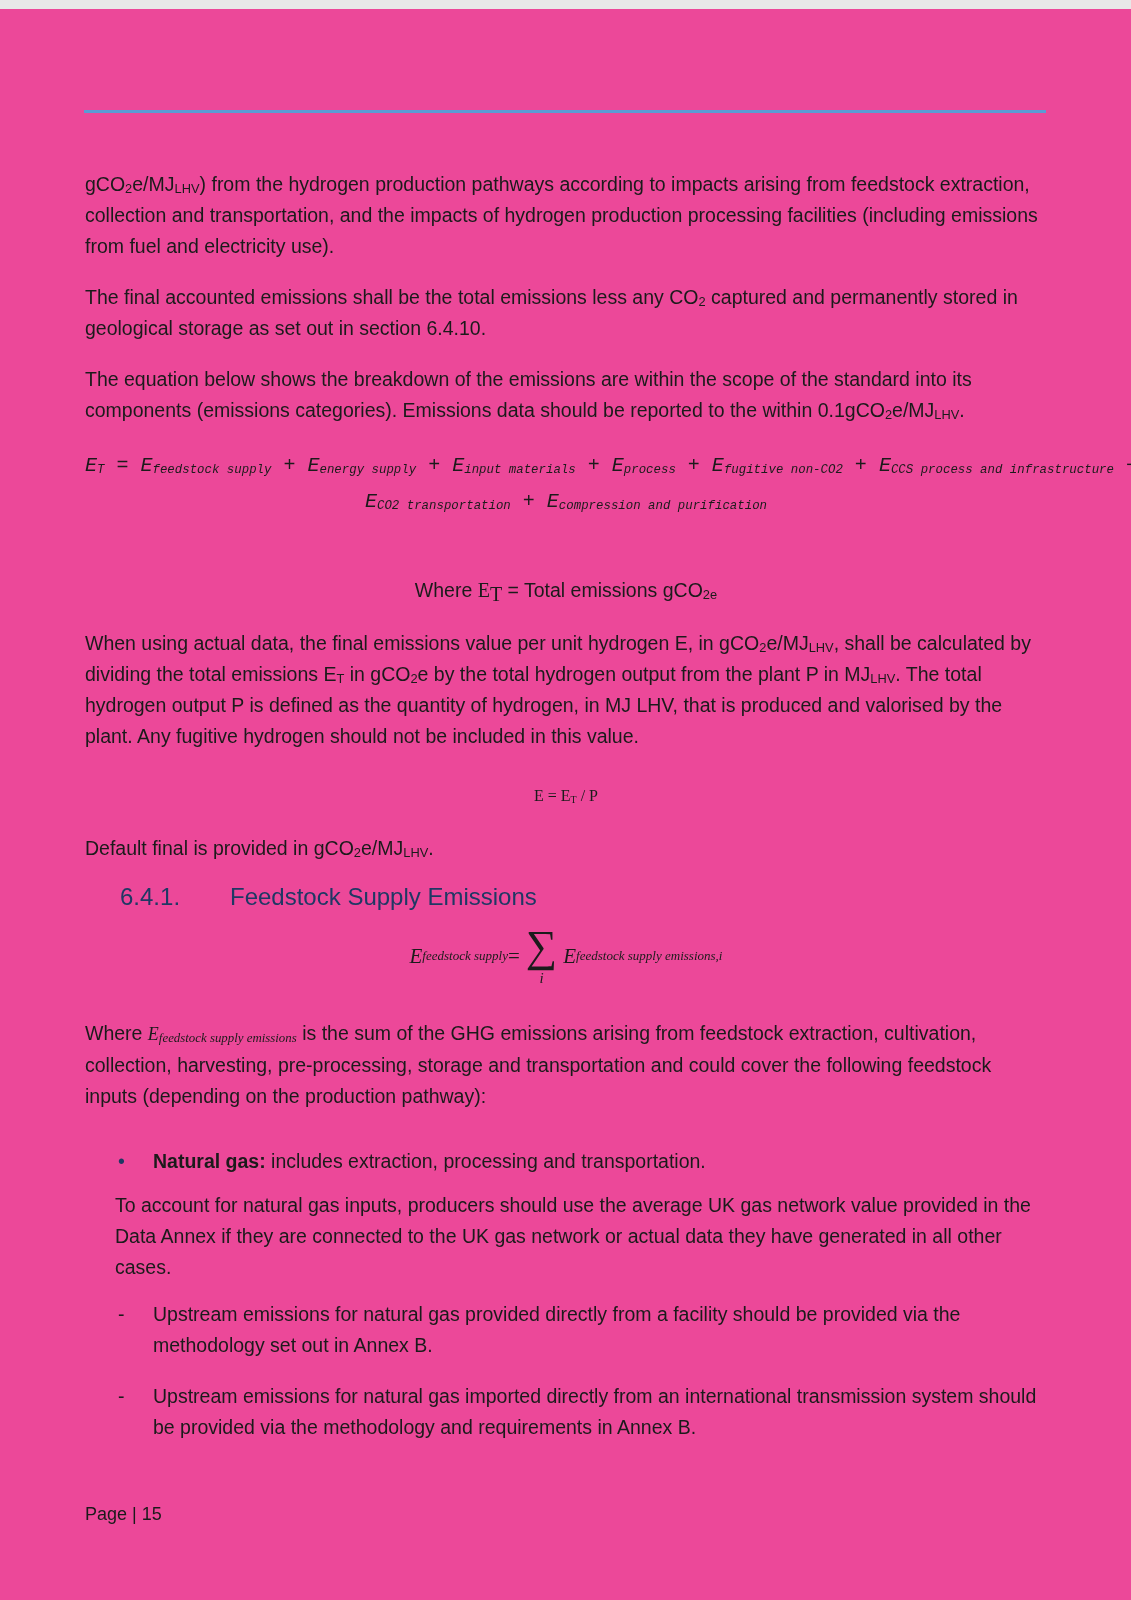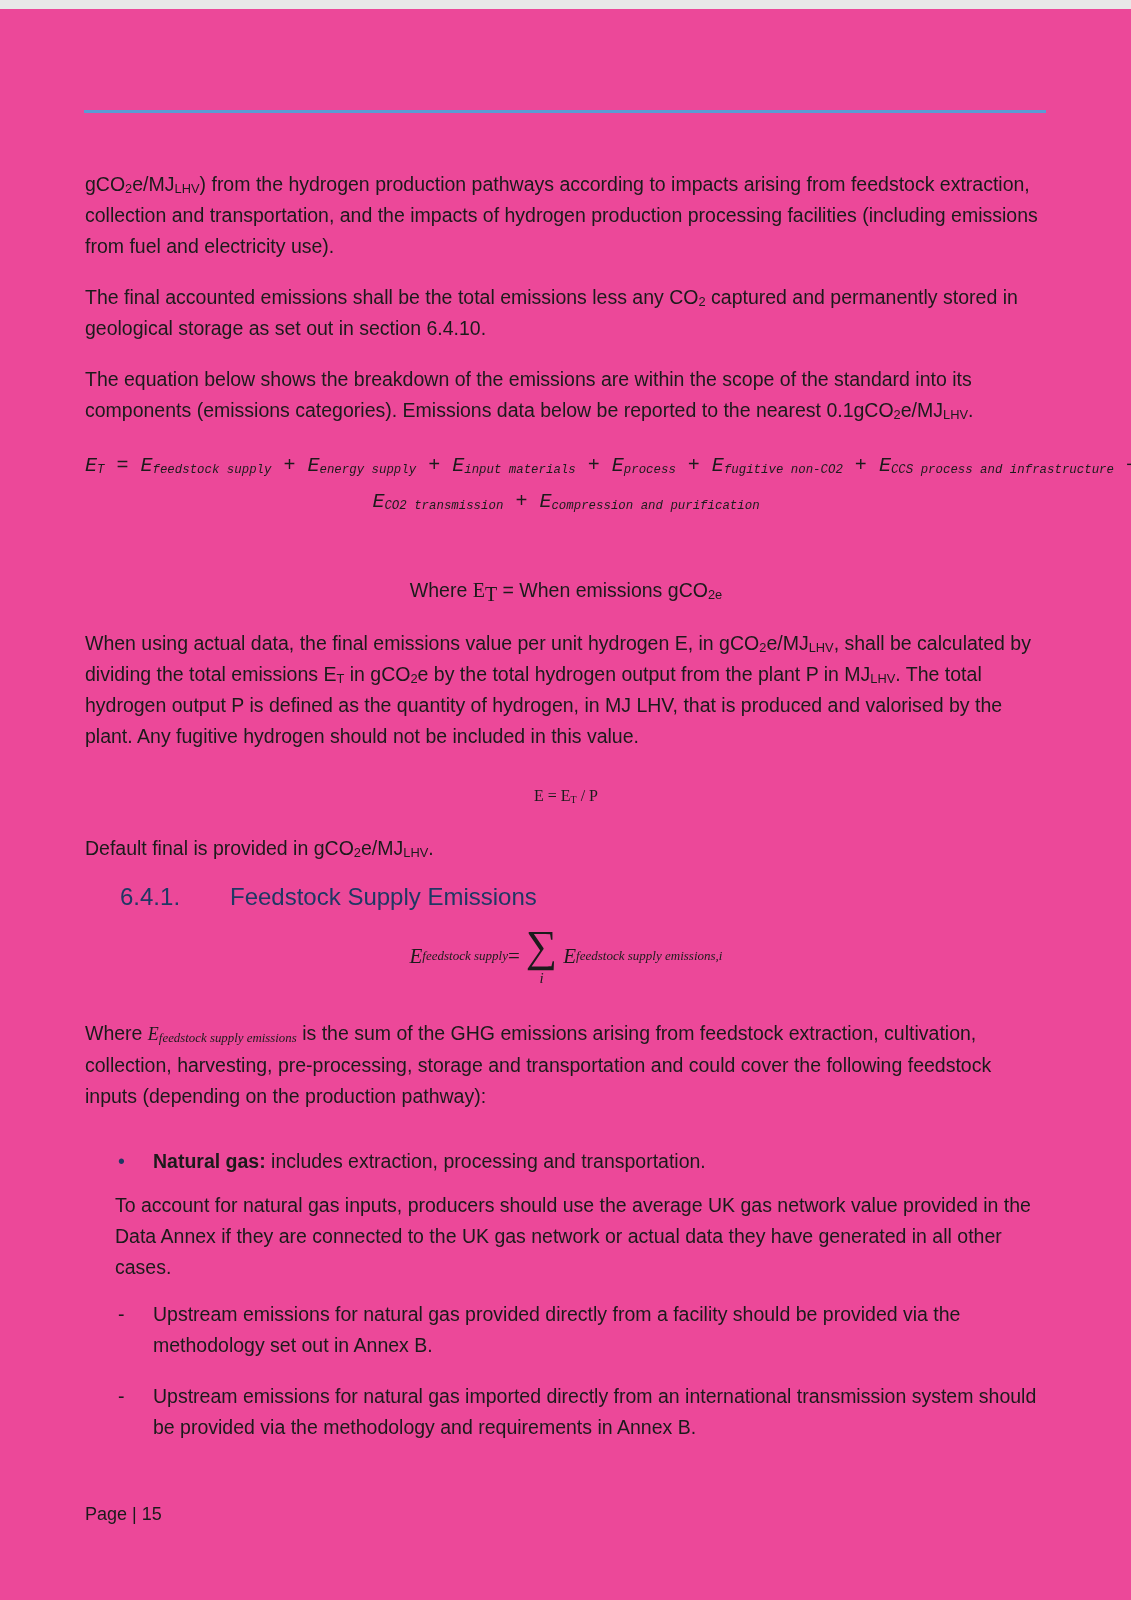--- a/index.html
+++ b/index.html
@@ -103,28 +103,28 @@
 <div class="page">
 
   <div class="header-rule"></div>
 
   <div class="content">
 
     <p class="mb-p1"><span>gCO</span><sub>2</sub><span>e/MJ</span><sub>LHV</sub><span>) from the hydrogen production pathways according to impacts arising from feedstock extraction, collection and transportation, and the impacts of hydrogen production processing facilities (including emissions from fuel and electricity use).</span></p>
 
     <p class="mb-p2"><span>The final accounted emissions shall be the total emissions less any CO</span><sub>2</sub><span> captured and permanently stored in geological storage as set out in section 6.4.10.</span></p>
 
-    <p class="mb-p3"><span>The equation below shows the breakdown of the emissions are within the scope of the standard into its components (emissions categories). Emissions data below be reported to the nearest 0.1gCO</span><sub>2</sub><span>e/MJ</span><sub>LHV</sub><span>.</span></p>
+    <p class="mb-p3"><span>The equation below shows the breakdown of the emissions are within the scope of the standard into its components (emissions categories). Emissions data should be reported to the within 0.1gCO</span><sub>2</sub><span>e/MJ</span><sub>LHV</sub><span>.</span></p>
 
     <div class="eq eq-block">
       <div><span class="i">E</span><sub>T</sub><span> = </span><span class="i">E</span><sub class="i">feedstock supply</sub><span> + </span><span class="i">E</span><sub class="i">energy supply</sub><span> + </span><span class="i">E</span><sub class="i">input materials</sub><span> + </span><span class="i">E</span><sub class="i">process</sub><span> + </span><span class="i">E</span><sub class="i">fugitive non-CO2</sub><span> + </span><span class="i">E</span><sub class="i">CCS process and infrastructure</sub><span> −</span></div>
-      <div><span class="i">E</span><sub class="i">CO2 transmission</sub><span> + </span><span class="i">E</span><sub class="i">compression and purification</sub></div>
+      <div><span class="i">E</span><sub class="i">CO2 transportation</sub><span> + </span><span class="i">E</span><sub class="i">compression and purification</sub></div>
     </div>
 
-    <p class="where-line"><span>Where </span><span class="serif">E</span><sub class="serif">T</sub><span> = When emissions gCO</span><sub>2e</sub></p>
+    <p class="where-line"><span>Where </span><span class="serif">E</span><sub class="serif">T</sub><span> = Total emissions gCO</span><sub>2e</sub></p>
 
     <p class="mb-p4"><span>When using actual data, the final emissions value per unit hydrogen E, in gCO</span><sub>2</sub><span>e/MJ</span><sub>LHV</sub><span>, shall be calculated by dividing the total emissions E</span><sub>T</sub><span> in gCO</span><sub>2</sub><span>e by the total hydrogen output from the plant P in MJ</span><sub>LHV</sub><span>. The total hydrogen output P is defined as the quantity of hydrogen, in MJ LHV, that is produced and valorised by the plant. Any fugitive hydrogen should not be included in this value.</span></p>
 
     <div class="eq eq-simple"><span>E = E</span><sub>T</sub><span> / P</span></div>
 
     <p class="mb-p5"><span>Default final is provided in gCO</span><sub>2</sub><span>e/MJ</span><sub>LHV</sub><span>.</span></p>
 
     <div class="heading">
       <span class="h-num">6.4.1.</span>
       <span>Feedstock Supply Emissions</span>

